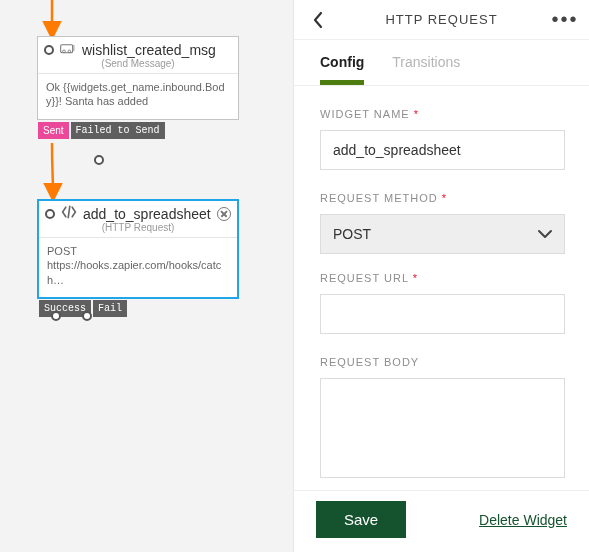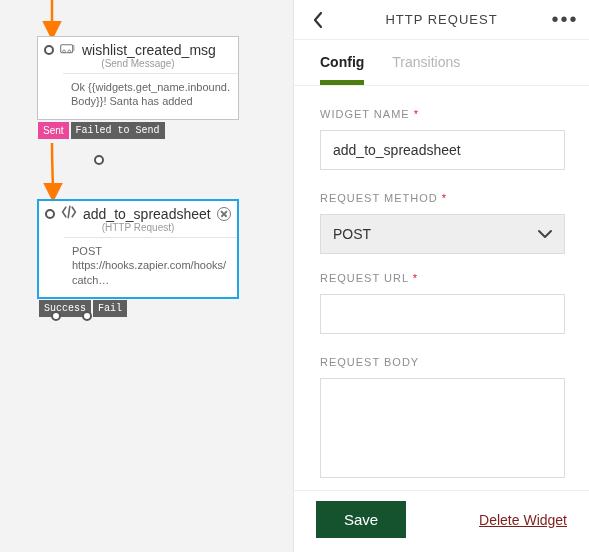--- a/index.html
+++ b/index.html
@@ -39,21 +39,21 @@
   }
   .w-icon { flex:none; }
   .w-title { font-size: 14px; font-weight: 500; color:#333; white-space:nowrap; overflow:hidden; text-overflow:ellipsis; flex:1;}
   .w-close { width:14px; height:14px; border:1.5px solid #777; border-radius:50%; position:relative; flex:none;}
   .w-close::before, .w-close::after{
     content:""; position:absolute; left:2px; top:5px; width:8px; height:1.5px; background:#777;
   }
   .w-close::before{ transform:rotate(45deg);}
   .w-close::after{ transform:rotate(-45deg);}
   .w-subtype { text-align:center; font-size:10px; color:#9a9a9a; padding-bottom:4px;}
-  .w-body { padding: 6px 8px 10px 8px; color:#666; font-size:11px; line-height:1.3; border-top:1px solid #e5e5e5; white-space:normal; word-break:break-all;margin-left:25px;}
+  .w-body { padding: 6px 8px 10px 8px; color:#666; font-size:11px; line-height:1.3; border-top:1px solid #e5e5e5; white-space:normal; word-break:break-all;}
 
   .pills { position:absolute; left:0; bottom:-20px; display:flex; gap:2px;}
   .pill { font-size:10px; color:#fff; padding:3px 5px; white-space:nowrap;}
   .pill.orange { background:#ec4899;}
   .pill.gray { background:#5f5f5f;font-family:Liberation Mono, monospace;}
 
   .port-dot {
     position:absolute;
     width:10px; height:10px; border-radius:50%;
     background:#fff; border:2px solid #555;
@@ -98,21 +98,21 @@
   }
   .panel-foot {
     border-top:1px solid #eee;
     padding: 10px 22px 14px 22px;
     display:flex; align-items:center; justify-content:space-between;
   }
   .save-btn {
     background:#14532d; color:#fff; border:none;
     font-size:15px; padding:10px 28px; cursor:pointer;
   }
-  .delete-link { color:#7f1d1d; font-size:14px; text-decoration:underline; cursor:pointer;}
+  .delete-link { color:#14532d; font-size:14px; text-decoration:underline; cursor:pointer;}
 </style>
 </head>
 <body>
 
 <div class="canvas">
 
   <svg class="connectors" width="293" height="552">
     <defs>
       <marker id="arr" markerWidth="8" markerHeight="8" refX="5" refY="4" orient="auto">
         <path d="M0,0 L8,4 L0,8 Z" fill="#ff7a00"></path>

